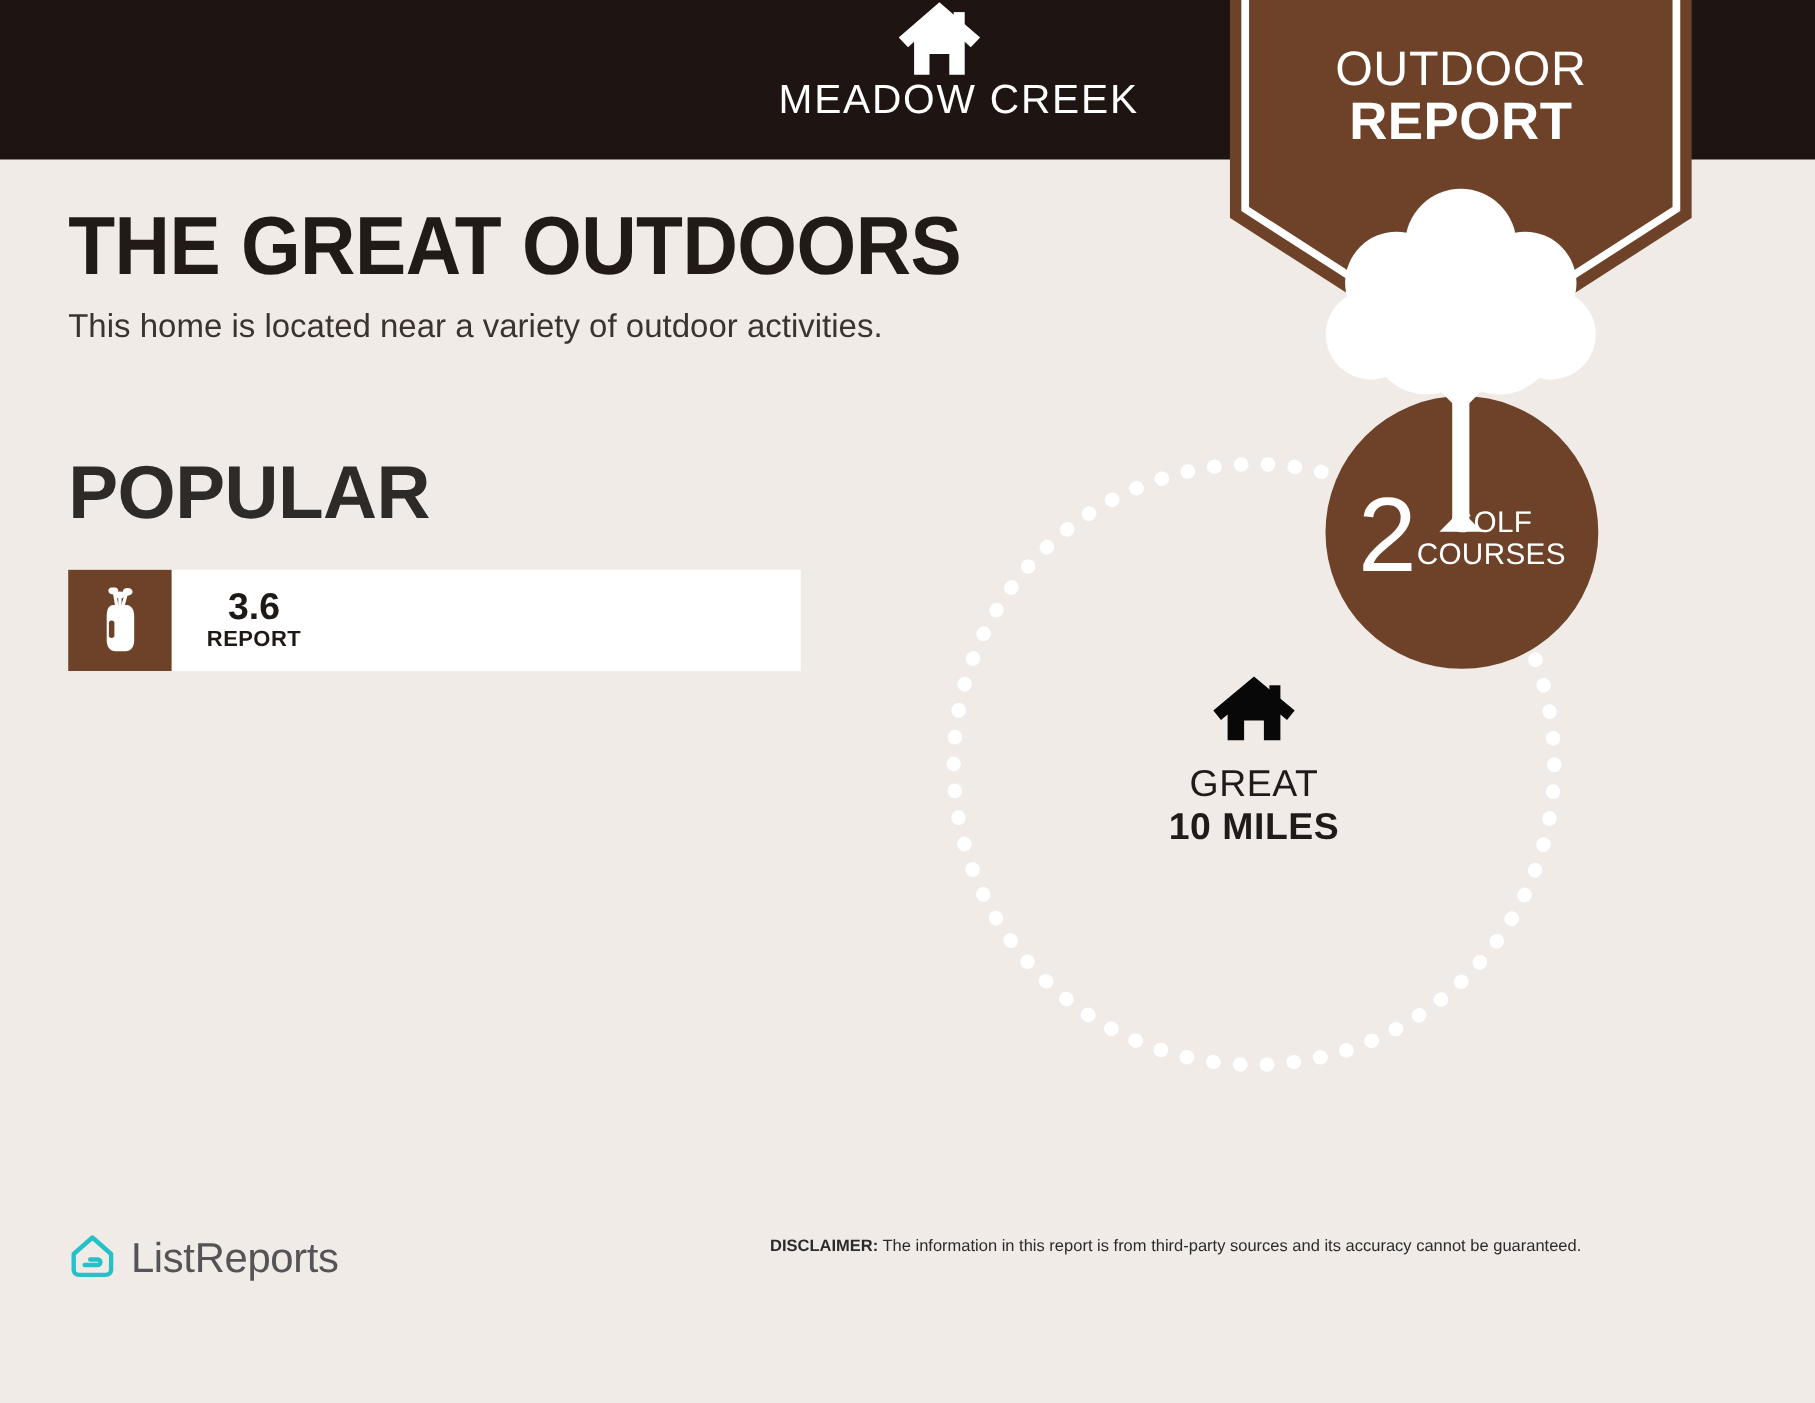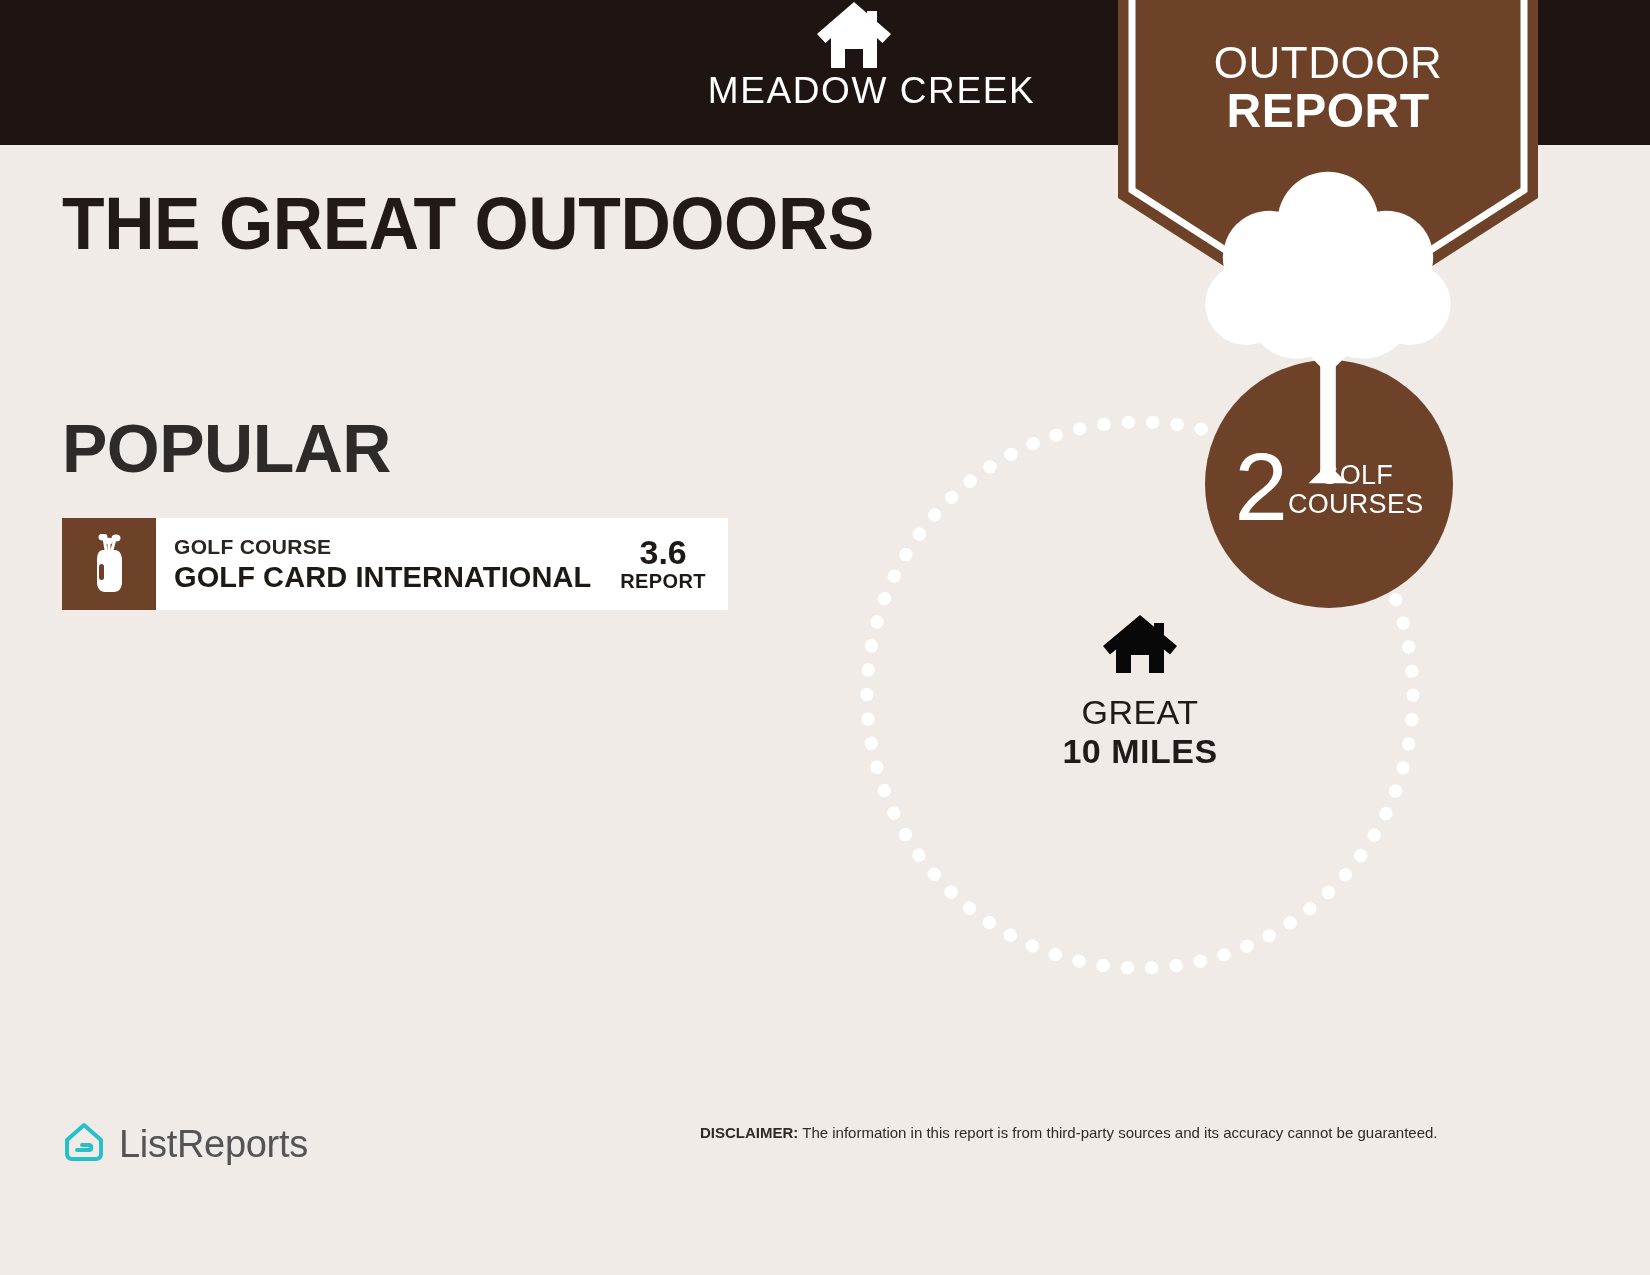--- a/index.html
+++ b/index.html
@@ -339,20 +339,21 @@
         <circle cx="33" cy="30" r="15"></circle>
       </g>
       <path d="M31 44 L31 80 L28 83 L38 83 L35 80 L35 44 Z" fill="#ffffff"></path>
       <path d="M33 55 L20 42 L22.5 39.5 L33 50 L43.5 39.5 L46 42 Z" fill="#ffffff"></path>
     </svg>
   </div>
 </div>
 
 <div class="title-block">
   <h1 class="main-title">THE GREAT OUTDOORS</h1>
+  <p class="sub-title">This home is located near a variety of outdoor activities.</p>
 </div>
 
 <h2 class="section-heading">POPULAR</h2>
 
 <div class="poi-list">
   <div class="poi-row">
     <div class="poi-icon-box">
       <svg width="46" height="60" viewBox="0 0 46 60" aria-hidden="true">
         <g fill="#ffffff">
           <path d="M17 16 C13 16 11 20 11 26 L11 48 C11 54 14 58 19 58 L28 58 C33 58 36 54 36 48 L36 26 C36 20 33 16 29 16 Z"></path>
@@ -360,24 +361,20 @@
           <path d="M20 16 L18 4" stroke="#ffffff" stroke-width="3" fill="none" stroke-linecap="round"></path>
           <path d="M26 16 L29 5" stroke="#ffffff" stroke-width="3" fill="none" stroke-linecap="round"></path>
           <path d="M23 16 L23 8" stroke="#ffffff" stroke-width="3" fill="none" stroke-linecap="round"></path>
           <ellipse cx="17" cy="3" rx="4.5" ry="3.5"></ellipse>
           <ellipse cx="30" cy="4" rx="4.5" ry="3.5"></ellipse>
           <ellipse cx="23" cy="7" rx="4" ry="3.2"></ellipse>
         </g>
       </svg>
     </div>
     <div class="poi-body">
-      <div class="poi-text">
-        <span class="poi-cat">GOLF COURSE</span>
-        <span class="poi-name">GOLF CARD INTERNATIONAL</span>
-      </div>
       <div class="poi-dist">
         <span class="poi-dist-num">3.6</span>
         <span class="poi-dist-unit">REPORT</span>
       </div>
     </div>
   </div>
 </div>
 
 <div class="radius-map">
   <svg class="dotted-circle" viewBox="0 0 620 600" aria-hidden="true">

